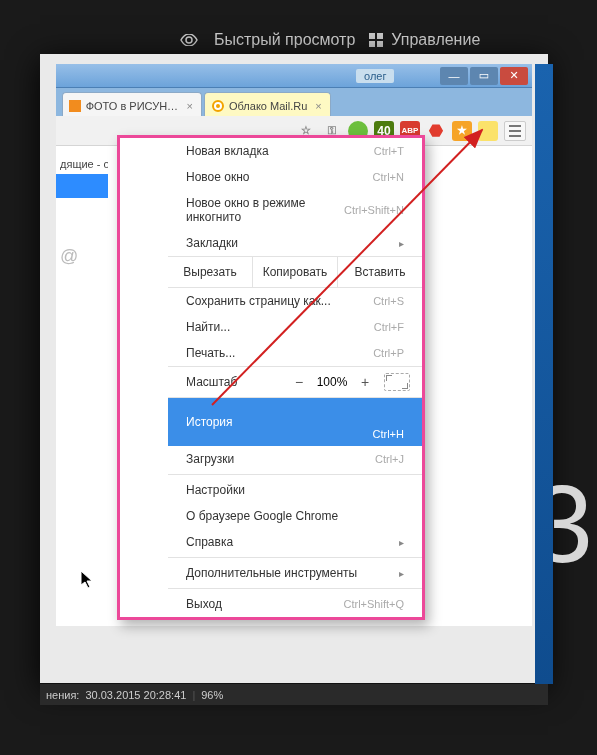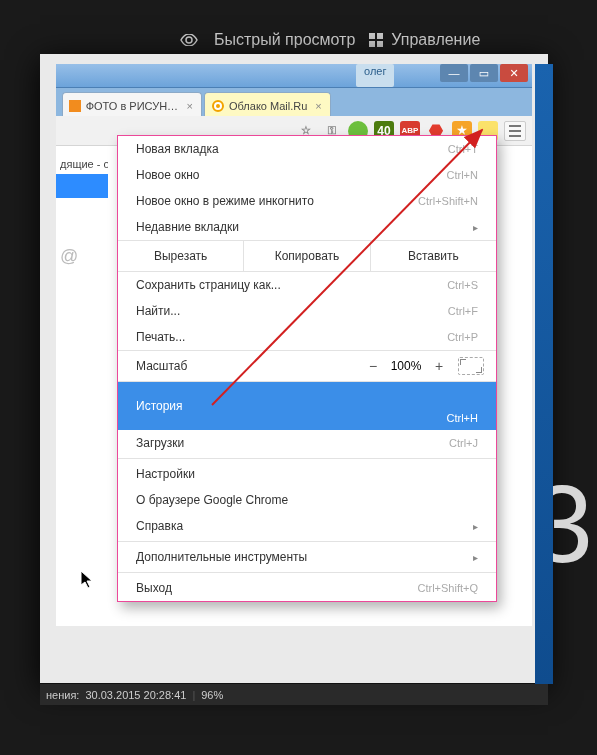--- a/index.html
+++ b/index.html
@@ -32,21 +32,21 @@
   }
   .chrome-window {
     position: absolute;
     left: 16px; top: 10px;
     width: 476px;
     background: #fff;
   }
   .titlebar {
     height: 24px;
     background: linear-gradient(#97bfe8,#6ca3da);
-    display: flex; justify-content: flex-end;
+    display: flex; align-items: center; justify-content: flex-end;
     padding-right: 4px; gap: 2px;
     border-bottom: 1px solid #4b7fb4;
   }
   .userbadge {
     margin-right: auto; margin-left: 300px;
     background: #c9deee; color: #2b5e8b;
     padding: 1px 8px; font-size: 11px;
     border-radius: 2px;
   }
   .winbtn {
@@ -116,25 +116,26 @@
     padding:4px 4px; white-space:nowrap; overflow:hidden;
   }
   .inbox-strip .sel {
     background:#2d8cff; color:#fff; height:24px;
   }
   .inbox-strip .at { color:#bbb; font-size:18px; padding:8px 4px;}
 
   .chrome-menu {
     position:absolute;
     left: 117px; top: 135px;
-    width: 380px;
+    width: 308px;
     background:#fff;
-    border:1px solid #ec4899;
+    border:3px solid #ec4899;
     box-shadow: 4px 6px 12px rgba(0,0,0,0.3);
     z-index: 20;
+    padding-left: 48px;
   }
   .mi {
     display:flex; align-items:center; justify-content:space-between;
     padding: 6px 18px;
     font-size: 12px;
     color:#333;
     cursor:default;
   }
   .mi .sc { color:#aaa; font-size:11px;}
   .mi.sub::after{
@@ -317,21 +318,21 @@
     </div>
   <div class="mi">
       <span class="lbl">Новое окно</span>
       <span class="sc">Ctrl+N</span>
     </div>
   <div class="mi">
       <span class="lbl">Новое окно в режиме инкогнито</span>
       <span class="sc">Ctrl+Shift+N</span>
     </div>
   <div class="mi sub">
-      <span class="lbl">Недавние вкладки</span>
+      <span class="lbl">Закладки</span>
     </div>
 
   <div class="editrow">
     <div class="cell">Вырезать</div>
     <div class="cell">Копировать</div>
     <div class="cell">Вставить</div>
   </div>
 
   <div class="mi">
       <span class="lbl">Сохранить страницу как...</span>

